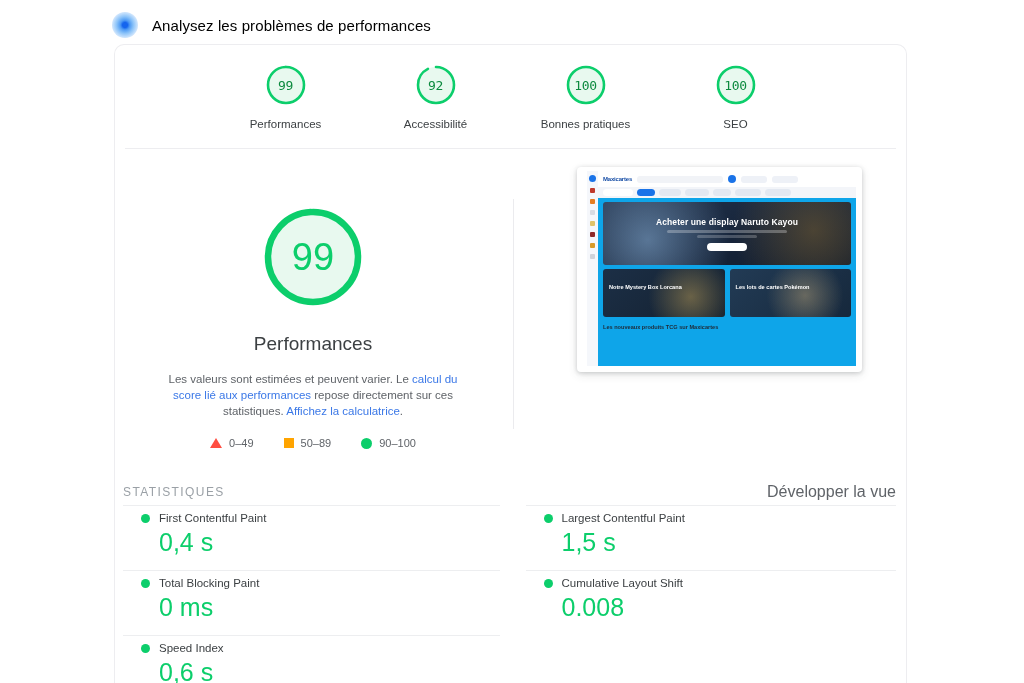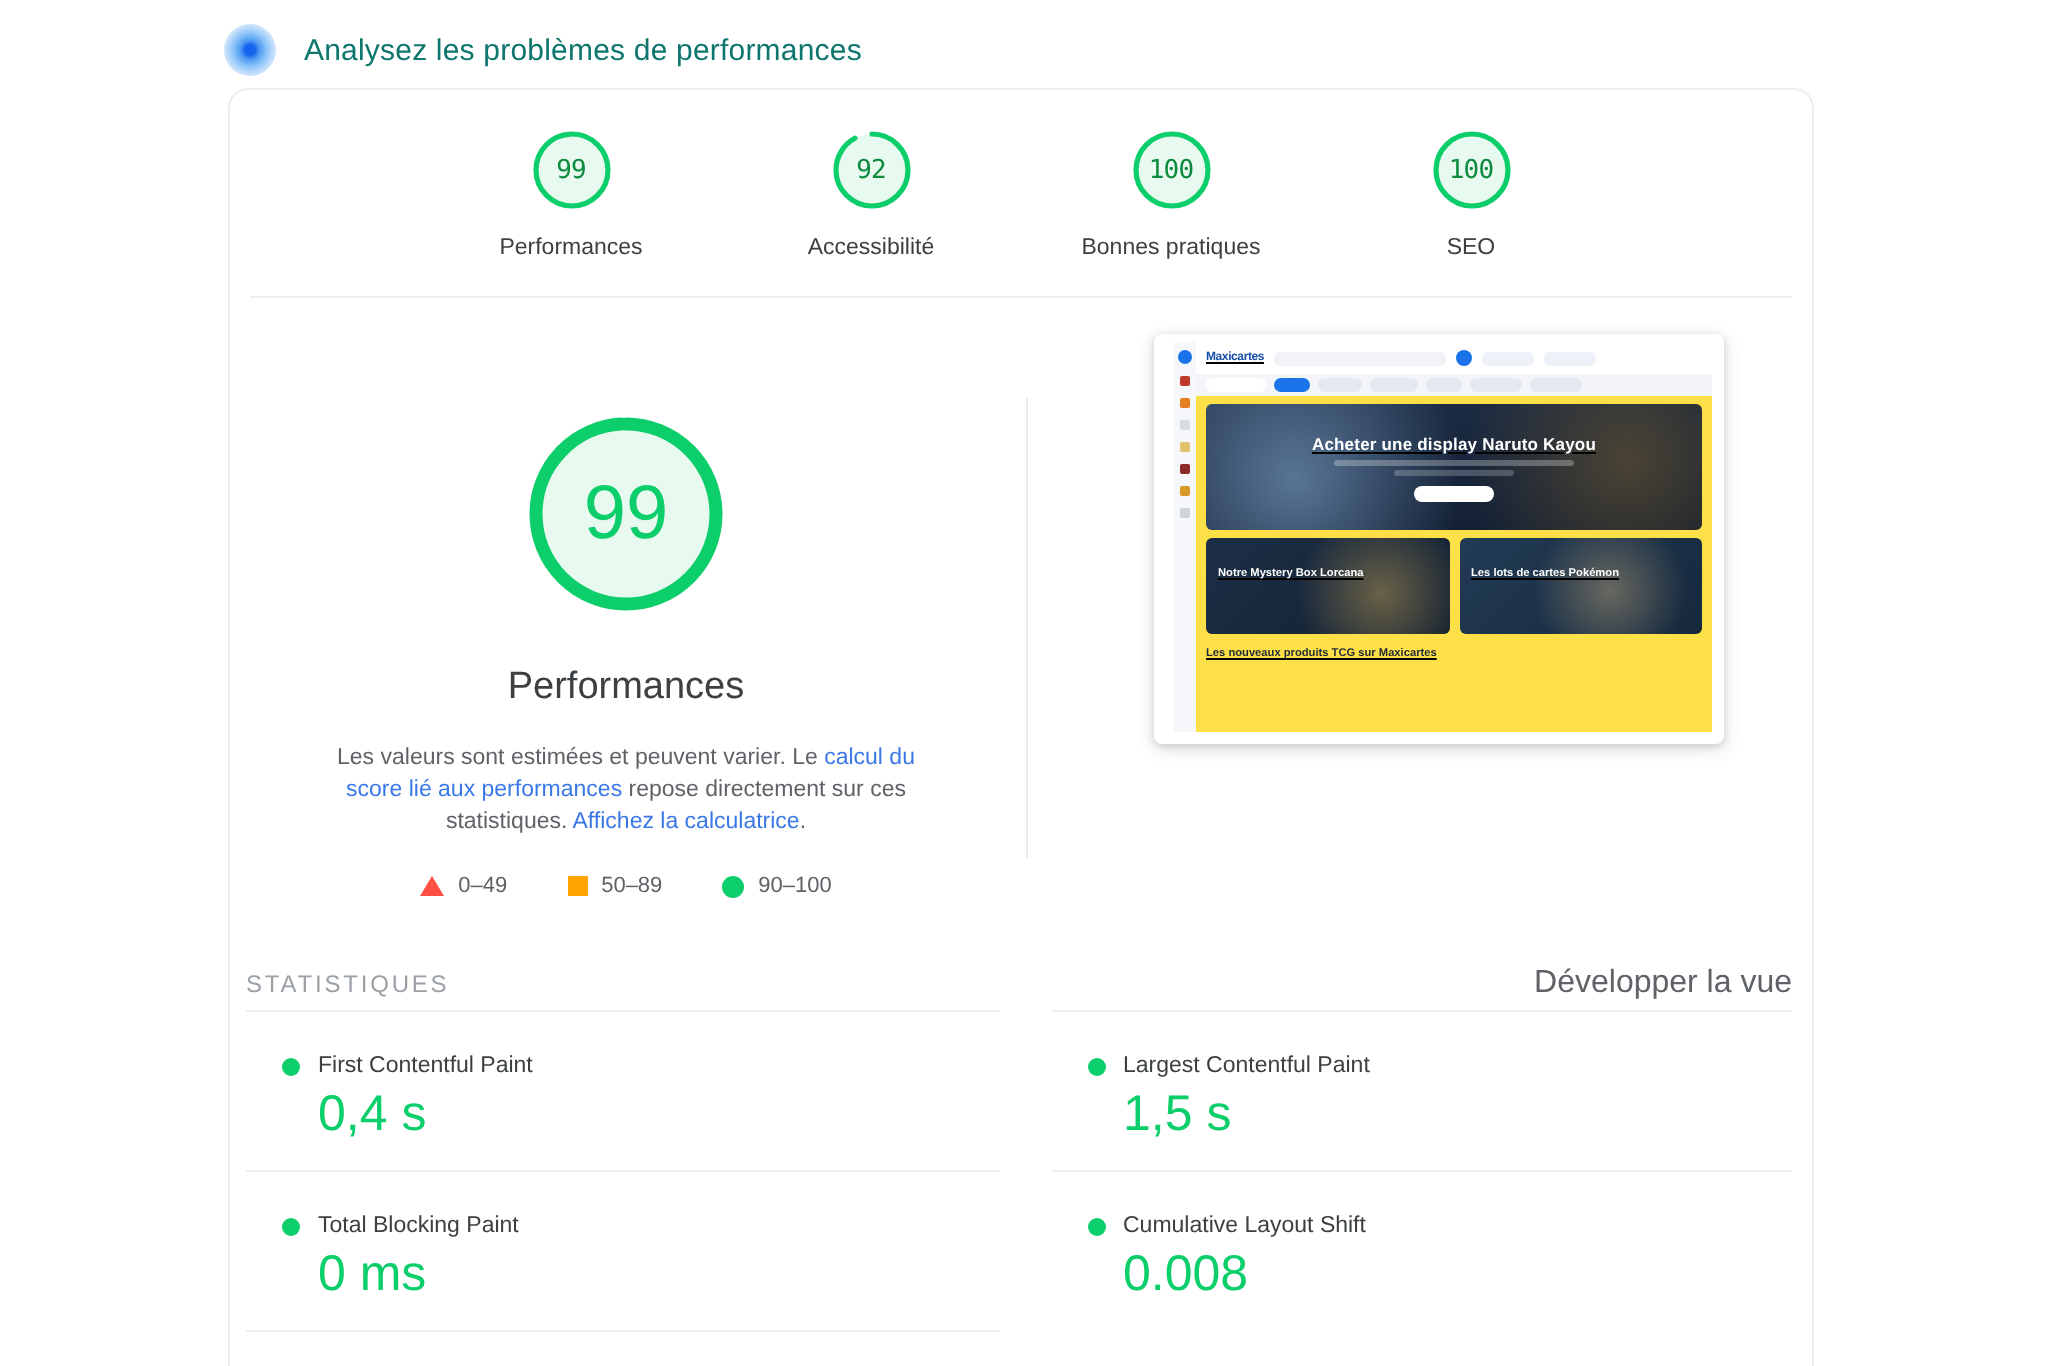--- a/index.html
+++ b/index.html
@@ -34,21 +34,21 @@
     height: 26px;
     border-radius: 50%;
     background: radial-gradient(circle at 50% 50%,
         #1565ee 0%, #1565ee 14%,
         #4f9bf4 26%, #8dc4f9 46%,
         #c7e1fc 66%, #e4f0fe 84%, #f2f8ff 100%);
     flex: none;
   }
   .heading-text {
     font-size: 15px;
-    color: #0f766e;
+    color: #000000;
     letter-spacing: .1px;
     white-space: nowrap;
   }
 
   
   .report-card {
     position: absolute;
     left: 114px;
     top: 44px;
     width: 793px;
@@ -217,22 +217,21 @@
     display: flex;
     flex-direction: column;
     align-items: center;
     padding-top: 4px;
     gap: 6px;
   }
   .rail-dot { width: 5px; height: 5px; border-radius: 1px; }
   .shot-body {
     position: absolute;
     left: 11px; right: 0; top: 0; bottom: 0;
-    background: #fde047;
-    text-decoration: underline;
+    background: #0ea5e9;
   }
   .shot-topbar {
     height: 16px;
     background: #ffffff;
     display: flex;
     align-items: center;
     padding: 0 5px;
     gap: 5px;
   }
   .shot-logo {
@@ -394,21 +393,21 @@
   }
   .stats-grid {
     display: flex;
     padding: 0 10px 0 8px;
     gap: 0;
   }
   .stats-col { width: 50%; }
   .stats-col.left { padding-right: 10px; }
   .stats-col.right { padding-left: 16px; }
   .metric {
-    padding: 21px 0 13px 0;
+    padding: 6px 0 13px 0;
     border-top: 1px solid #edeef0;
   }
   .metric:first-child { border-top: 1px solid #edeef0; }
   .metric-head {
     display: flex;
     align-items: center;
     gap: 9px;
   }
   .metric-dot {
     width: 9px; height: 9px;

